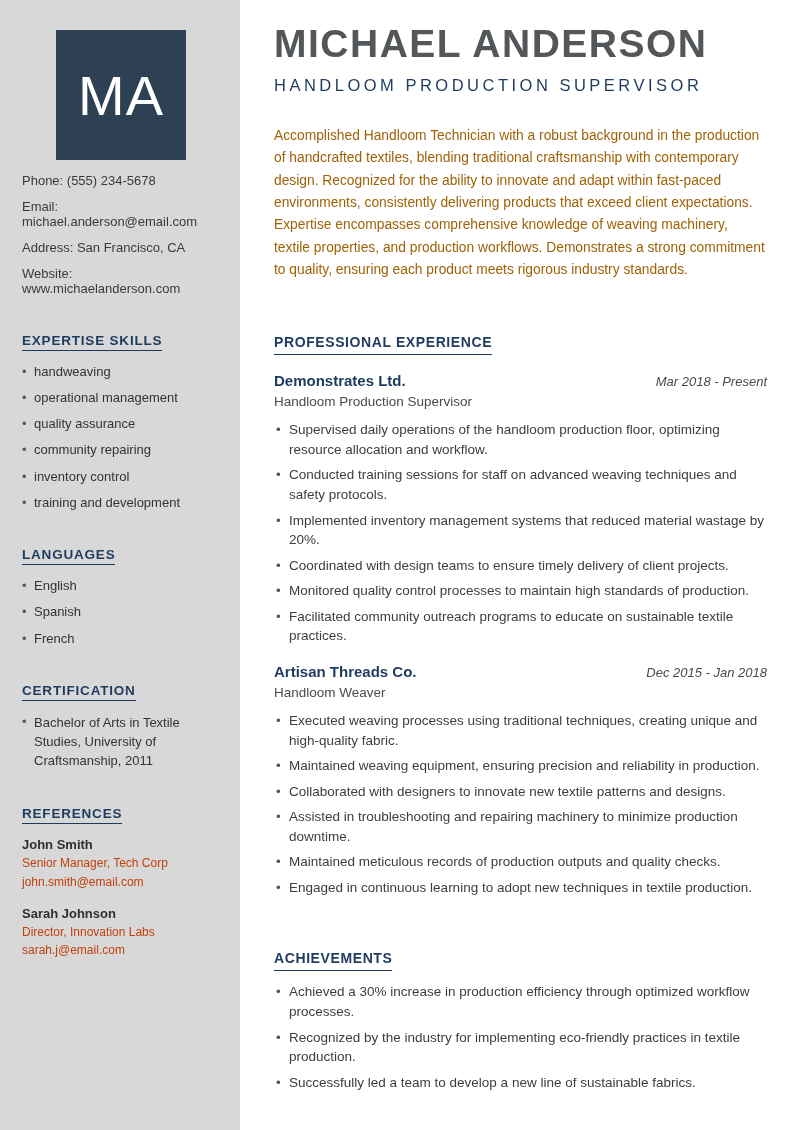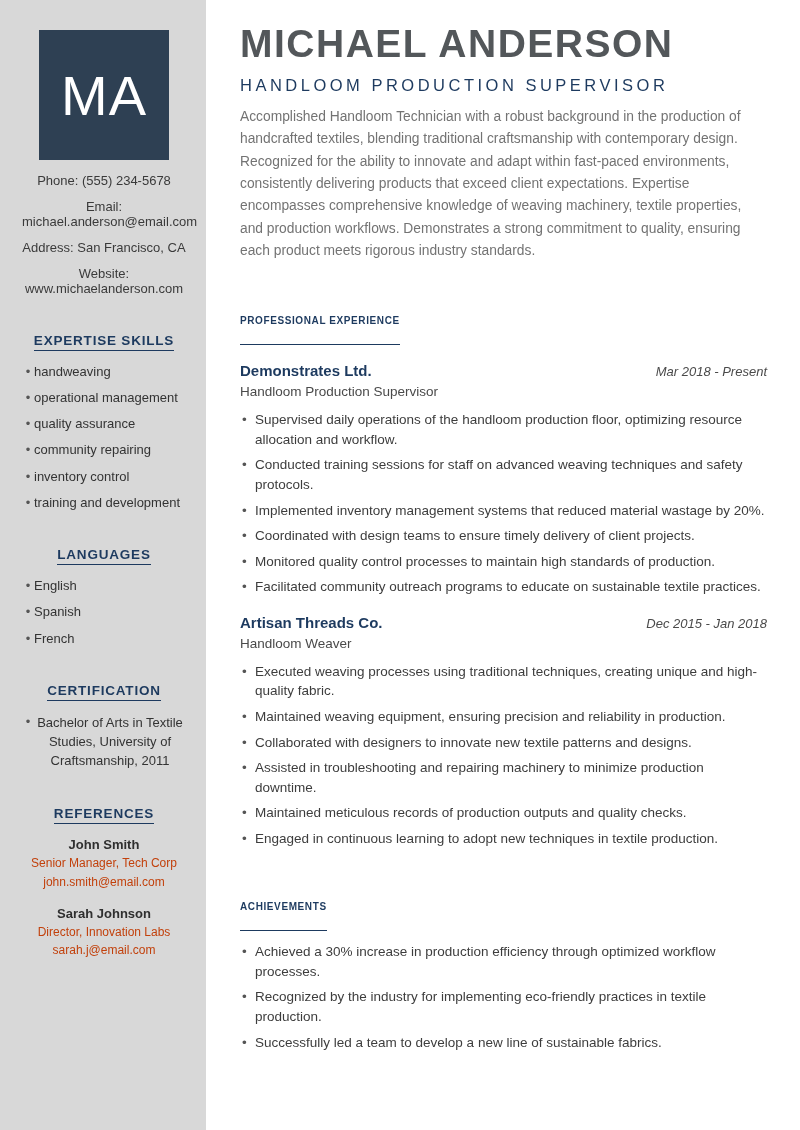--- a/index.html
+++ b/index.html
@@ -7,24 +7,23 @@
   body {
     width: 800px; height: 1130px;
     font-family: "Liberation Sans", sans-serif;
     color: #3c3c3c;
     overflow: hidden;
   }
   .page { display: flex; width: 800px; height: 1130px; }
 
   
   .sidebar {
-    width: 206px; flex-shrink: 0;
+    width: 240px; flex-shrink: 0;
     background: var(--sidebar-bg, #d8d8d8);
     padding: 30px 20px 20px 22px;
-    text-align: center;
   }
   .monogram {
     width: 130px; height: 130px;
     background: var(--monogram-bg, #2e4053);
     margin: 0 auto 14px auto;
     display: flex; align-items: center; justify-content: center;
   }
   .monogram-text {
     color: #ffffff; font-size: 56px; font-weight: normal; letter-spacing: 1px;
   }
@@ -52,29 +51,29 @@
   .name {
     font-size: 39px; font-weight: bold; letter-spacing: 1.5px;
     color: var(--name-color, #53575a); line-height: 1.05;
   }
   .subtitle {
     margin-top: 11px;
     color: var(--accent, #1d3a5f);
     font-size: 16.5px; letter-spacing: 3.5px; font-weight: normal;
   }
   .summary {
-    margin-top: 11px;
-    font-size: 13.8px; line-height: 1.62; color: #737373;
+    margin-top: 30px;
+    font-size: 13.8px; line-height: 1.62; color: #a16207;
   }
   .section-heading {
     display: inline-block;
     color: var(--accent, #1d3a5f);
-    font-size: 10px; font-weight: bold; letter-spacing: 0.6px;
+    font-size: 14px; font-weight: bold; letter-spacing: 0.6px;
     border-bottom: 1.5px solid var(--accent, #1d3a5f);
-    padding-bottom: 18px;
+    padding-bottom: 4px;
     margin-top: 28px;
   }
   .section { margin-top: 25px; }
   .job { margin-top: 17px; }
   .job-header { display: flex; justify-content: space-between; align-items: baseline; }
   .company { color: var(--accent, #1d3a5f); font-size: 15px; font-weight: bold; }
   .dates { font-size: 13px; font-style: italic; color: #4a4a4a; }
   .role { margin-top: 5px; font-size: 13.5px; color: #4a4a4a; }
   .bullets { margin-top: 11px; }
   .bullets .li { display: flex; font-size: 13.5px; color: #3d3d3d; line-height: 1.45; margin-bottom: 6px; }

